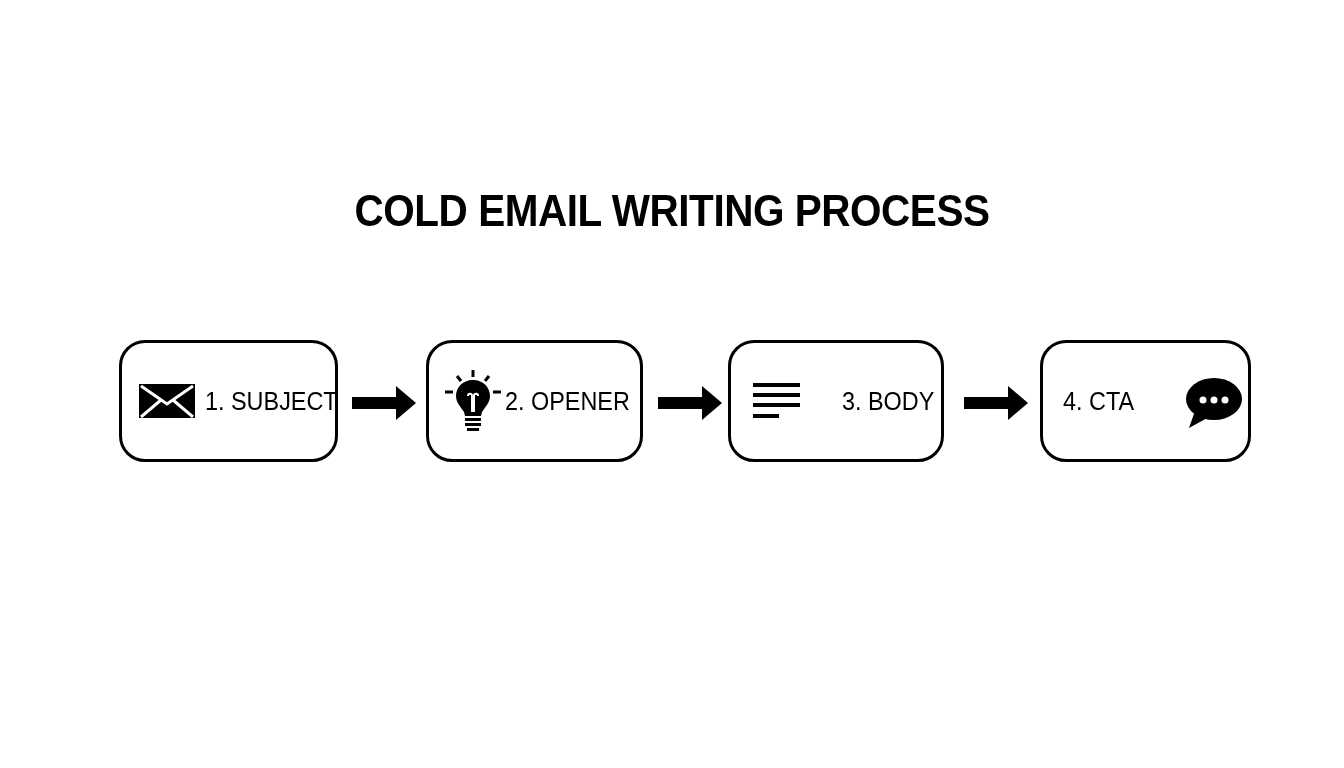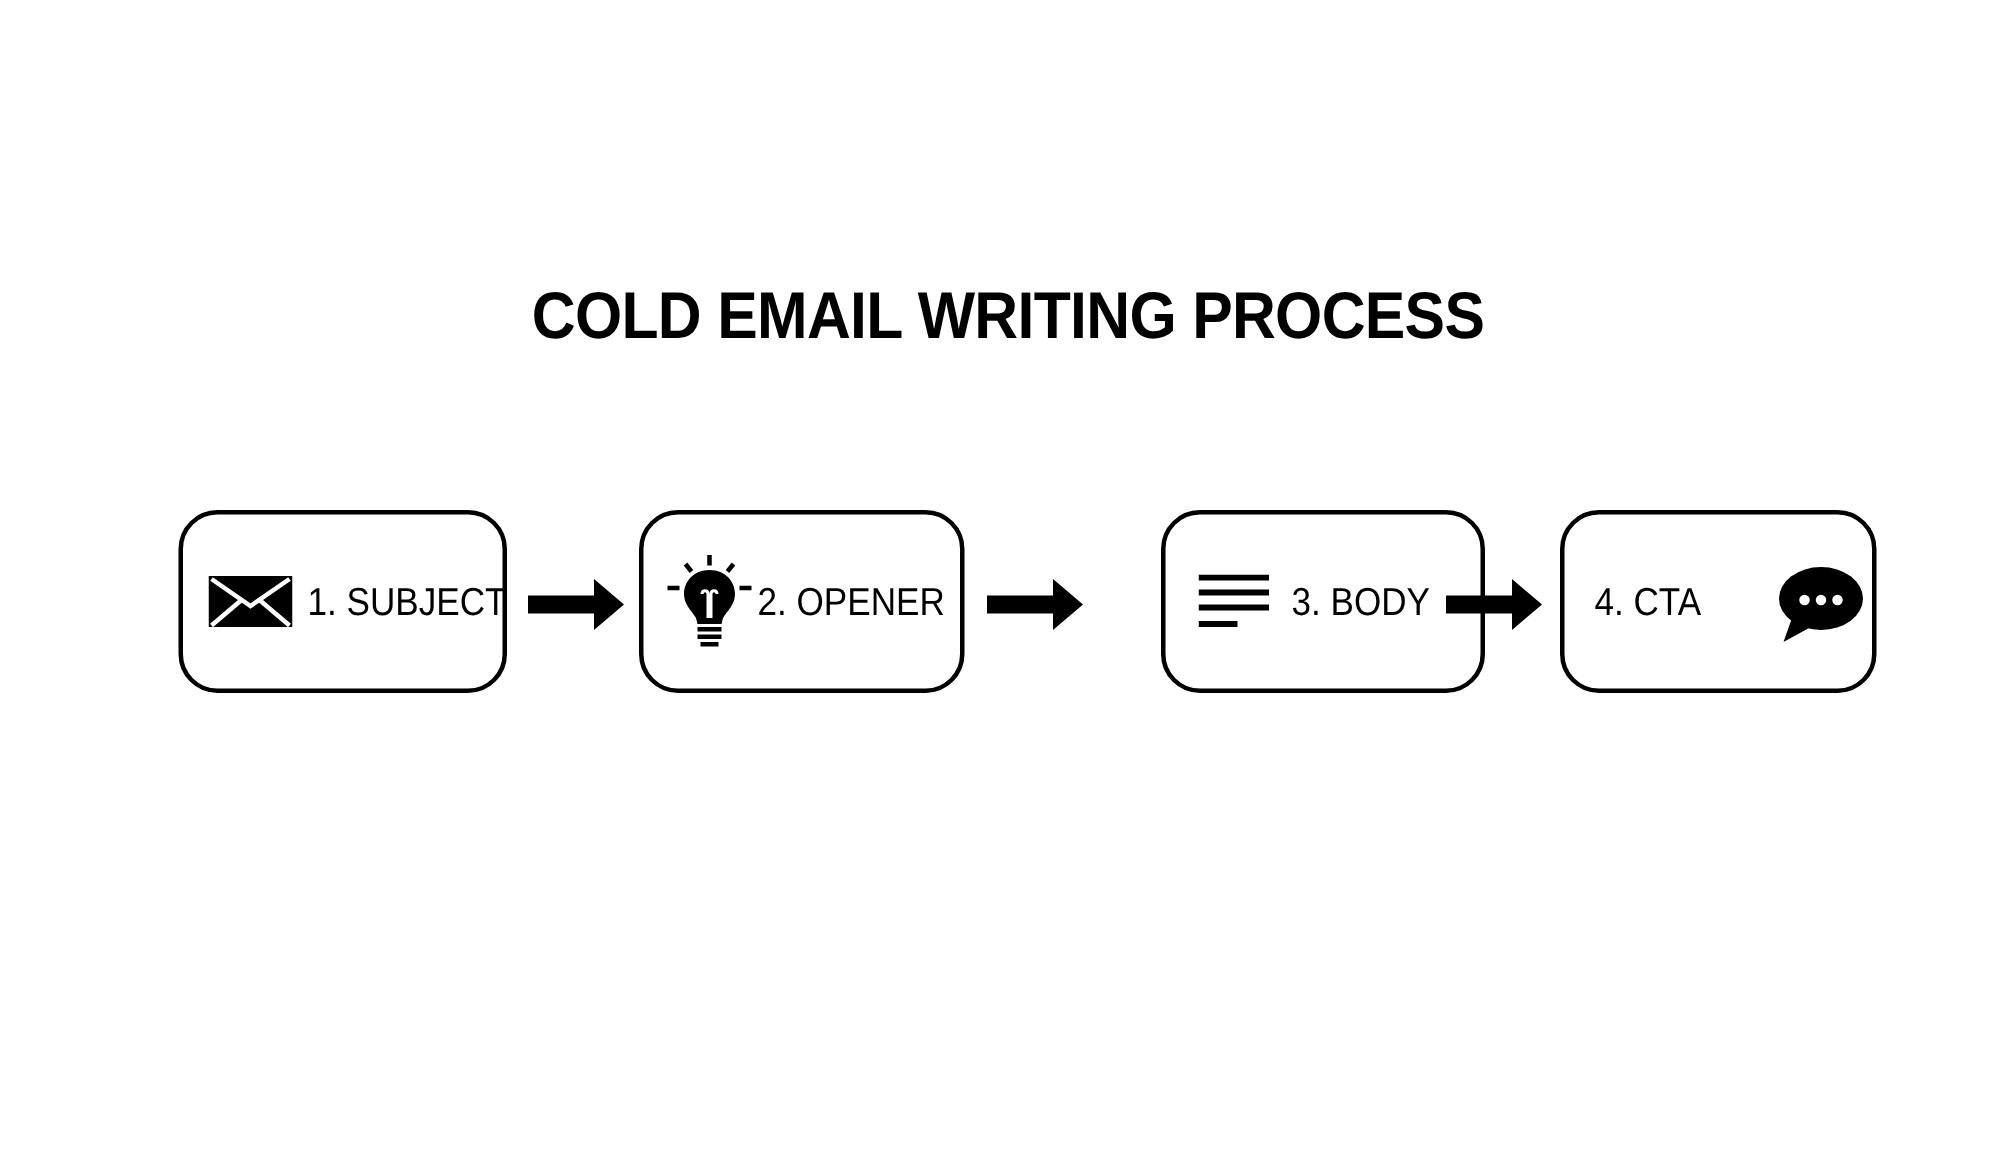--- a/index.html
+++ b/index.html
@@ -60,21 +60,21 @@
   </span>
   <span class="step-label">2. OPENER</span>
 </div>
 
 <div class="arrow" style="left:658px;">
   <svg width="64" height="34" viewBox="0 0 64 34">
       <path d="M0 11 H44 V0 L64 17 L44 34 V23 H0 Z" fill="#000"></path>
     </svg>
 </div>
 
-<div class="step" style="left:774px;width:216px;">
+<div class="step" style="left:728px;width:216px;gap:27px;">
   <span style="margin-left:22px;margin-right:14px;display:inline-block;width:48px;height:36px;">
     <svg width="48" height="36" viewBox="0 0 48 36">
       <rect x="0" y="0" width="47" height="4" fill="#000"></rect>
       <rect x="0" y="10" width="47" height="4" fill="#000"></rect>
       <rect x="0" y="20" width="47" height="4" fill="#000"></rect>
       <rect x="0" y="31" width="26" height="4" fill="#000"></rect>
     </svg>
   </span>
   <span class="step-label">3. BODY</span>
 </div>

